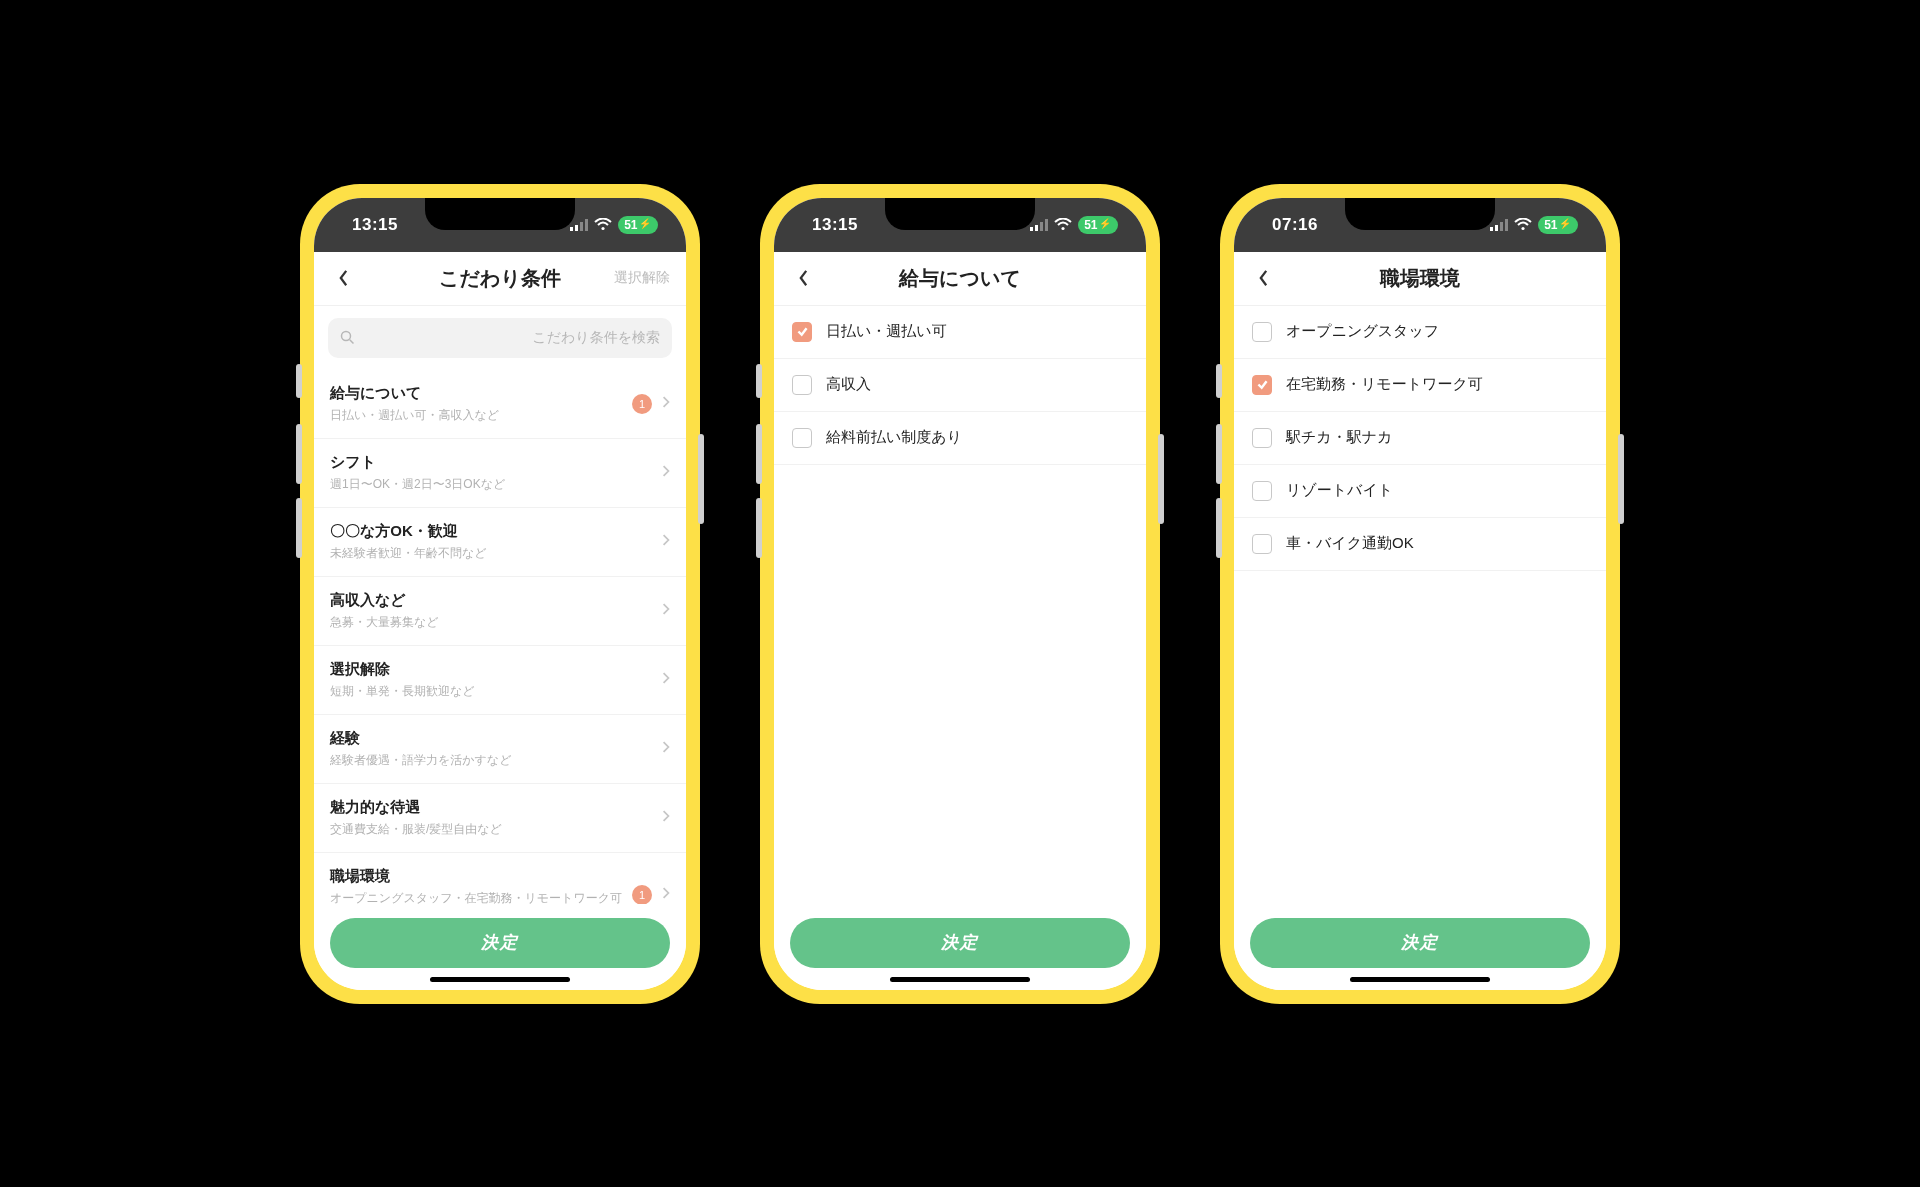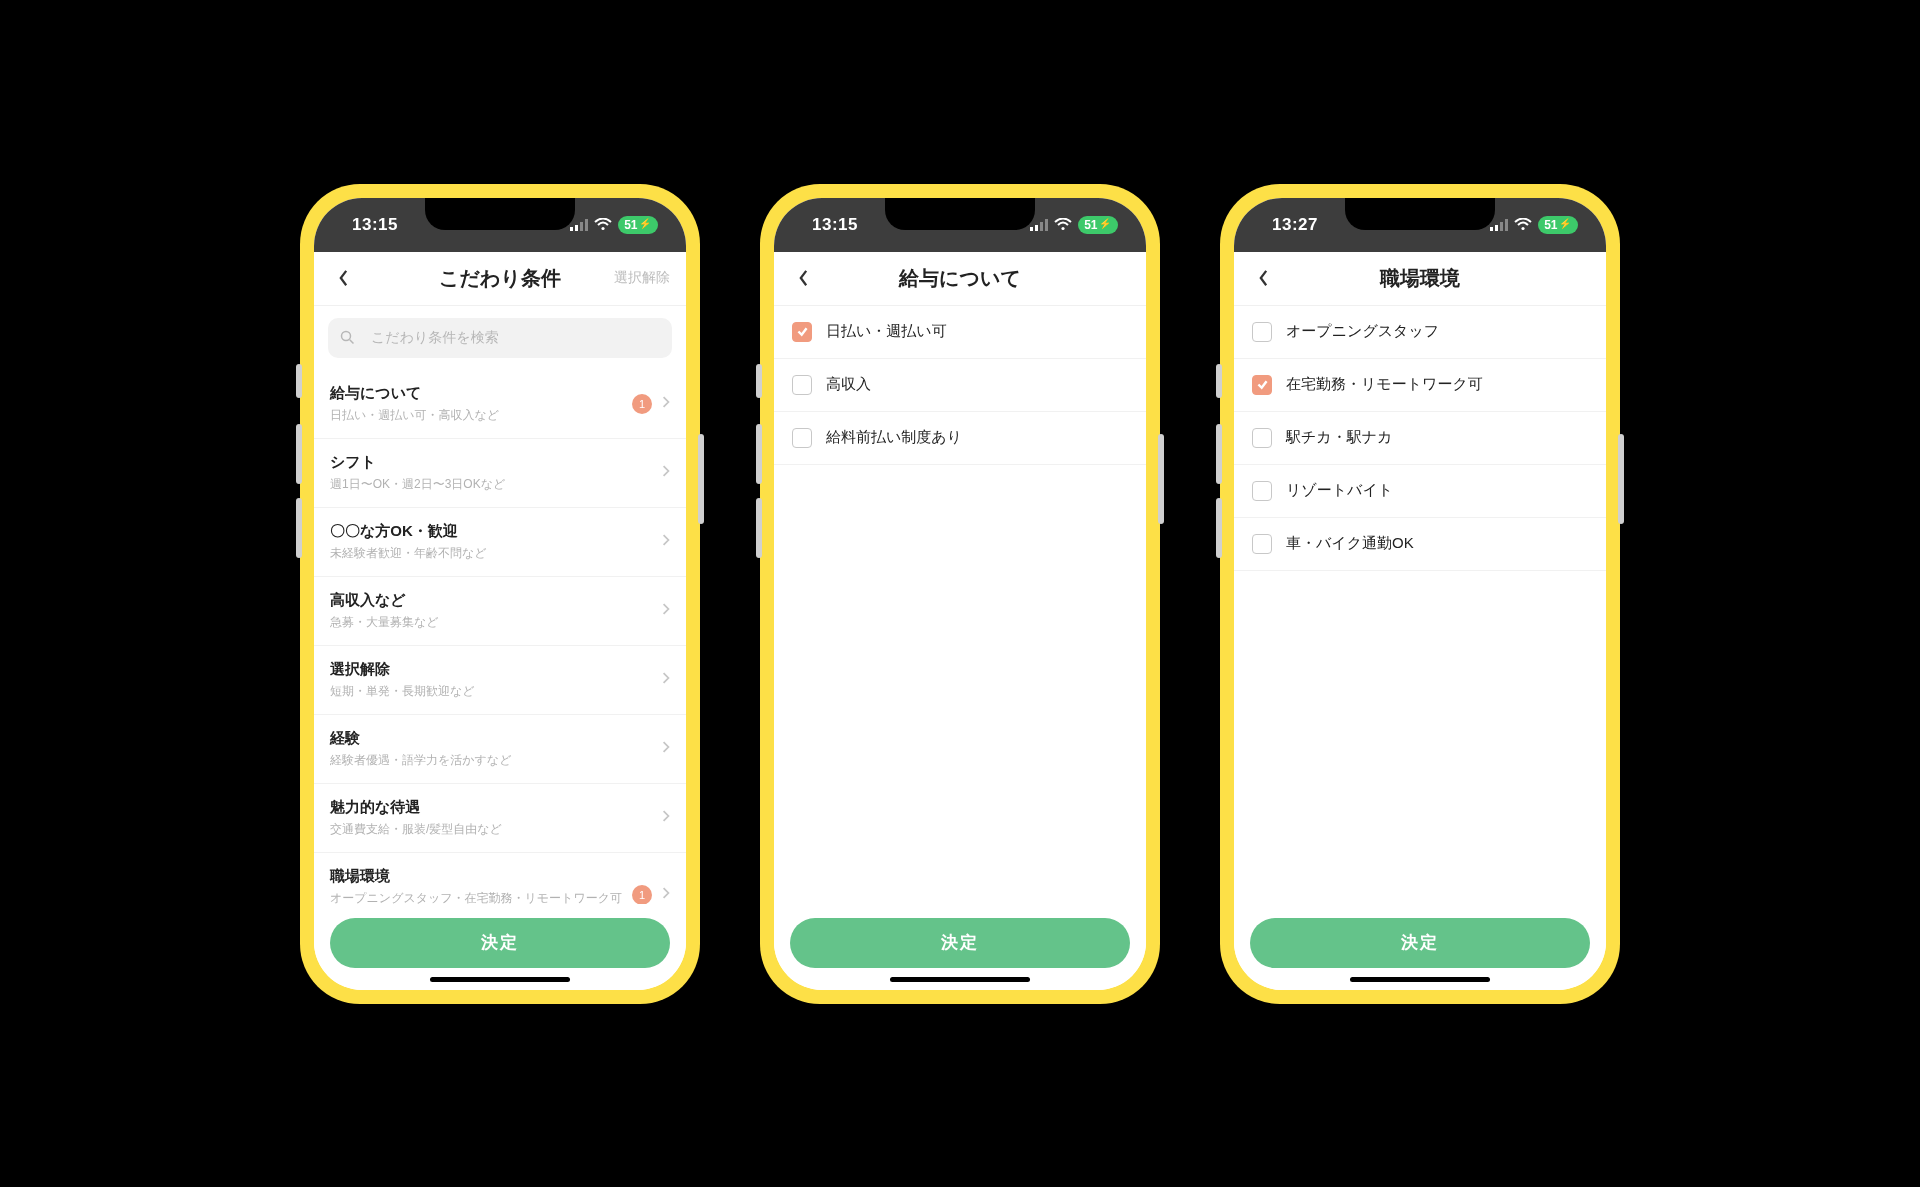--- a/index.html
+++ b/index.html
@@ -114,21 +114,22 @@
   .search-wrap { padding: 12px 14px; }
   .search-box {
     background: #f2f2f2;
     border-radius: 10px;
     height: 40px;
     display: flex;
     align-items: center;
     padding: 0 12px;
     color: #b7b7b7;
     font-size: 14px;
-    gap: 16px;
+    gap: 9px;
+    justify-content: space-between;
   }
   .search-box svg { width:15px; height:15px; stroke:#b7b7b7; stroke-width:2; fill:none; }
 
   
   .content { flex: 1; overflow-y: auto; }
   .cat-row {
     display:flex; align-items:center;
     padding: 14px 16px;
     border-bottom: 1px solid #f1f1f1;
     cursor: pointer;
@@ -166,20 +167,21 @@
     background: #f19b7f;
     border-color: #f19b7f;
   }
   .checkbox.checked svg { width: 13px; height: 13px; stroke:#fff; stroke-width:3; fill:none; }
   .check-label { font-size: 15px; color:#222; }
 
   
   .footer {
     padding: 14px 16px 22px 16px;
     background:#fff;
+    font-style:italic;
   }
   .submit-btn {
     background: #64c38a;
     color: #fff;
     border-radius: 28px;
     height: 50px;
     display:flex; align-items:center; justify-content:center;
     font-size: 17px;
     font-weight: 600;
     cursor: pointer;
@@ -411,21 +413,21 @@
   </div>
 </div>
 
 <div class="phone">
   <div class="side-btn l1"></div>
   <div class="side-btn l2"></div>
   <div class="side-btn l3"></div>
   <div class="side-btn r1"></div>
   <div class="screen">
     <div class="status-bar">
-      <span class="status-time">13:27</span>
+      <span class="status-time">07:16</span>
       <div class="notch"></div>
       <div class="status-icons">
         <span class="sig-icon">
             <svg width="18" height="12" viewBox="0 0 18 12">
               <rect x="0" y="8" width="3" height="4" fill="#fff"></rect>
               <rect x="5" y="6" width="3" height="6" fill="#fff"></rect>
               <rect x="10" y="3" width="3" height="9" fill="#888"></rect>
               <rect x="15" y="0" width="3" height="12" fill="#888"></rect>
             </svg>
           </span>

